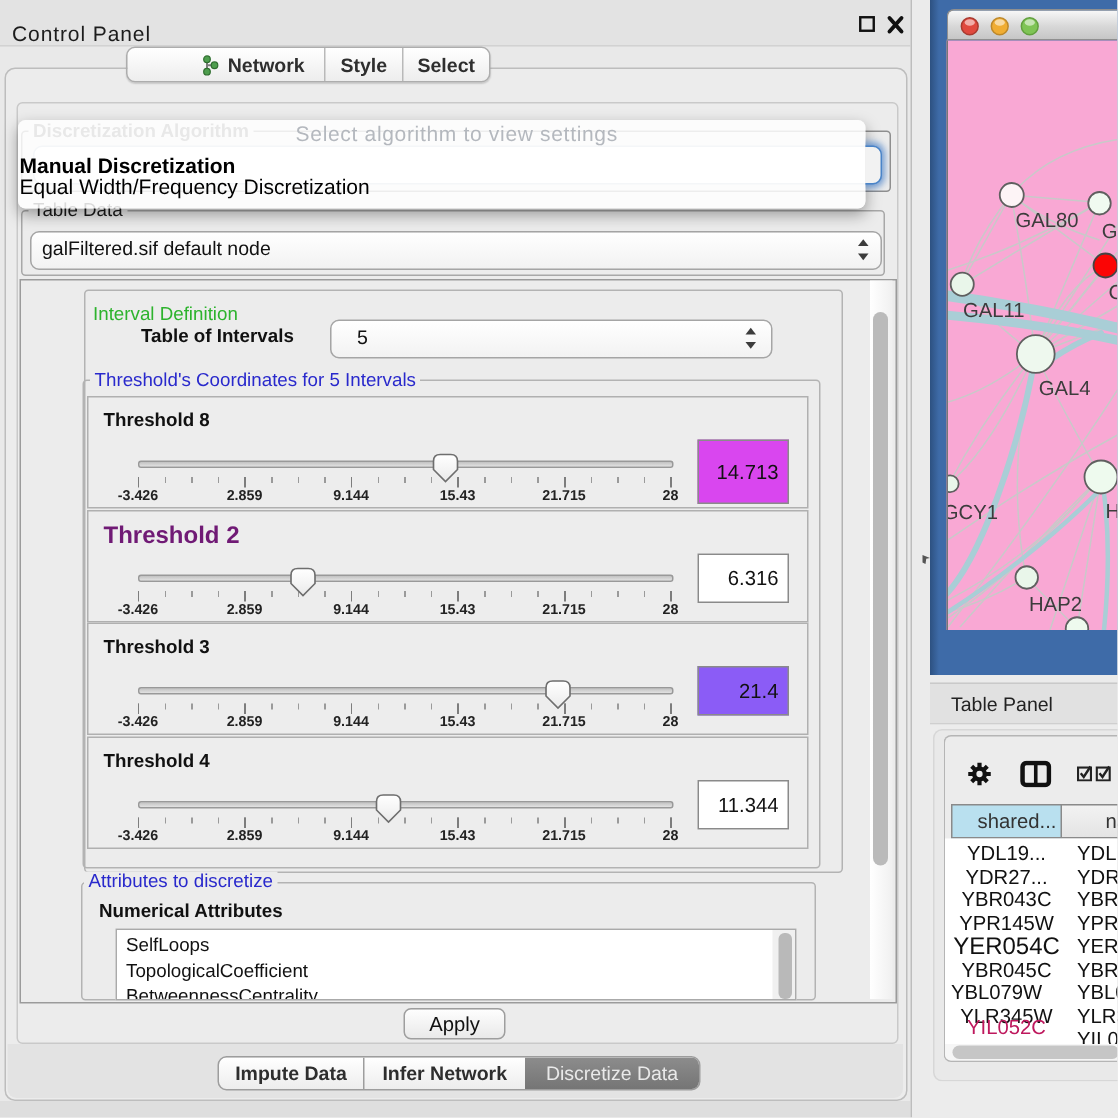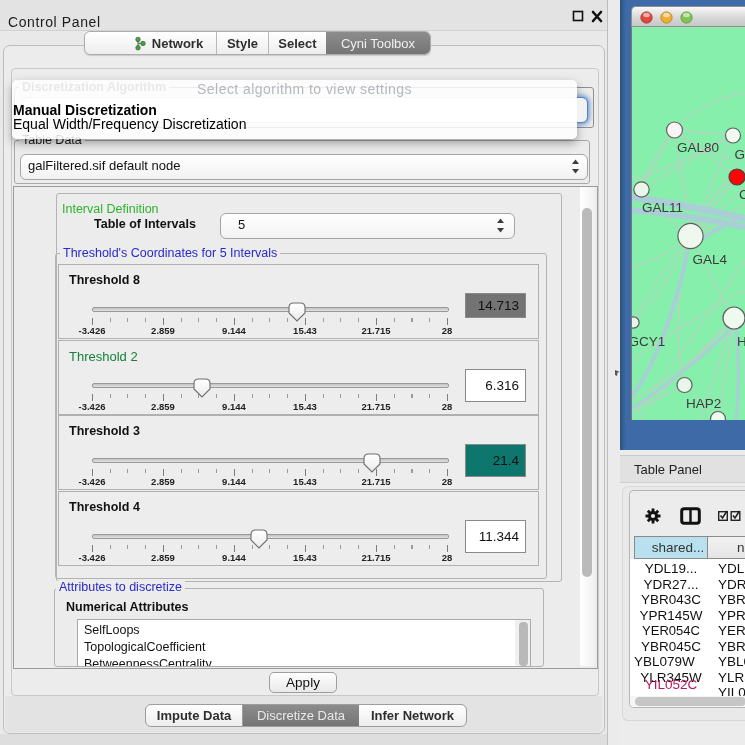--- a/index.html
+++ b/index.html
@@ -30,21 +30,20 @@
 <div class="abs" style="left:84px;top:31px;height:22px;display:flex;border:1px solid #adadad;border-radius:6px;overflow:hidden;background:linear-gradient(#ffffff,#ededed);box-shadow:0 1px 1px rgba(0,0,0,0.15);padding-left:36px;">
   <div style="width:95px;display:flex;align-items:center;justify-content:center;font-size:13px;font-weight:bold;color:#2e2e2e;border-right:1px solid #b9b9b9;">
     <svg width="14" height="15" viewBox="0 0 14 15" style="margin-right:4px;">
       <path d="M4 3.5 L4 12 M4 7.5 L9 7.5" stroke="#7a7a7a" stroke-width="1.3" fill="none"></path>
       <circle cx="4" cy="3.5" r="2.2" fill="#4e9e4e" stroke="#2f6e2f" stroke-width="0.8"></circle>
       <circle cx="9" cy="7.5" r="2.2" fill="#4e9e4e" stroke="#2f6e2f" stroke-width="0.8"></circle>
       <circle cx="4" cy="11.8" r="2.2" fill="#4e9e4e" stroke="#2f6e2f" stroke-width="0.8"></circle>
     </svg>Network</div>
   <div style="width:51px;display:flex;align-items:center;justify-content:center;font-size:13px;font-weight:bold;color:#2e2e2e;border-right:1px solid #b9b9b9;">Style</div>
   <div style="width:57px;display:flex;align-items:center;justify-content:center;font-size:13px;font-weight:bold;color:#2e2e2e;">Select</div>
-  <div style="width:104px;display:flex;align-items:center;justify-content:center;font-size:13px;color:#efefef;background:linear-gradient(#8c8c8c,#757575);">Cyni Toolbox</div>
 </div>
 
 <div class="abs" style="left:14px;top:87px;width:578px;height:39px;border:1px solid #8f8f8f;border-radius:3px;"></div>
 <div class="grouptitle" style="left:19px;top:81px;font-weight:bold;color:#6f6f6f;">Discretization Algorithm</div>
 <div class="abs" style="left:22px;top:97px;width:564px;height:24px;background:#fdfdfd;border:1px solid #b9c4d4;border-radius:6px;"></div>
 
 <div class="abs" style="left:577px;top:90px;width:16px;height:38px;overflow:hidden;z-index:45;">
   <div style="position:absolute;left:-555px;top:7px;width:564px;height:24px;background:#f2f2f2;border:1.5px solid #4a84c8;border-radius:6px;box-shadow:0 0 4px 2px rgba(90,140,205,0.8);"></div>
 </div>
 
@@ -90,24 +89,24 @@
       <svg style="position:absolute;left:229px;top:37px;" width="18" height="20" viewBox="0 0 18 20">
         <path d="M1 5.5 Q1 1 5.5 1 L12.5 1 Q17 1 17 5.5 L17 11 L9 19 L1 11 Z" fill="url(#kg1)" stroke="#6e6e6e" stroke-width="1.1"></path>
         <defs>
           <linearGradient id="kg1" x1="0" y1="0" x2="0" y2="1">
             <stop offset="0" stop-color="#ffffff"></stop>
             <stop offset="0.55" stop-color="#f4f4f4"></stop>
             <stop offset="1" stop-color="#e9e9e9"></stop>
           </linearGradient>
         </defs>
       </svg>
-      <div style="position:absolute;left:406px;top:28px;width:61px;height:25px;background:#737373;border:1px solid #8a8a8a;box-sizing:border-box;display:flex;align-items:center;justify-content:flex-end;padding-right:6px;font-size:13.5px;color:#111;">14.713</div>
+      <div style="position:absolute;left:406px;top:28px;width:61px;height:43px;background:#d946ef;border:1px solid #8a8a8a;box-sizing:border-box;display:flex;align-items:center;justify-content:flex-end;padding-right:6px;font-size:13.5px;color:#111;">14.713</div>
     </div>
     <div class="abs" style="left:58px;top:340px;width:479px;height:73px;border:1px solid #b0b0b0;background:#ededed;">
-      <div style="position:absolute;left:10px;top:8px;font-size:13px;font-weight:normal;color:#15803d;">Threshold 2</div>
+      <div style="position:absolute;left:10px;top:8px;font-size:16px;font-weight:bold;color:#701a75;">Threshold 2</div>
       <div style="position:absolute;left:33px;top:42px;width:355px;height:3px;background:linear-gradient(#c2c2c2,#e2e2e2);border:1px solid #999;border-radius:2px;"></div>
       <div style="position:absolute;left:33px;top:53px;width:356px;height:4px;background:repeating-linear-gradient(90deg,#9a9a9a 0 1px,transparent 1px 17.75px);"></div>
       <div style="position:absolute;left:33px;top:53px;width:356px;height:7px;background:repeating-linear-gradient(90deg,#7d7d7d 0 1px,transparent 1px 71px);"></div>
       <div style="position:absolute;left:33px;top:60px;transform:translateX(-50%);font-size:9.5px;font-weight:bold;color:#222;">-3.426</div>
       <div style="position:absolute;left:104px;top:60px;transform:translateX(-50%);font-size:9.5px;font-weight:bold;color:#222;">2.859</div>
       <div style="position:absolute;left:175px;top:60px;transform:translateX(-50%);font-size:9.5px;font-weight:bold;color:#222;">9.144</div>
       <div style="position:absolute;left:246px;top:60px;transform:translateX(-50%);font-size:9.5px;font-weight:bold;color:#222;">15.43</div>
       <div style="position:absolute;left:317px;top:60px;transform:translateX(-50%);font-size:9.5px;font-weight:bold;color:#222;">21.715</div>
       <div style="position:absolute;left:388px;top:60px;transform:translateX(-50%);font-size:9.5px;font-weight:bold;color:#222;">28</div>
       <svg style="position:absolute;left:134px;top:37px;" width="18" height="20" viewBox="0 0 18 20">
@@ -136,21 +135,21 @@
       <svg style="position:absolute;left:304.4px;top:37px;" width="18" height="20" viewBox="0 0 18 20">
         <path d="M1 5.5 Q1 1 5.5 1 L12.5 1 Q17 1 17 5.5 L17 11 L9 19 L1 11 Z" fill="url(#kg3)" stroke="#6e6e6e" stroke-width="1.1"></path>
         <defs>
           <linearGradient id="kg3" x1="0" y1="0" x2="0" y2="1">
             <stop offset="0" stop-color="#ffffff"></stop>
             <stop offset="0.55" stop-color="#f4f4f4"></stop>
             <stop offset="1" stop-color="#e9e9e9"></stop>
           </linearGradient>
         </defs>
       </svg>
-      <div style="position:absolute;left:406px;top:28px;width:61px;height:33px;background:#0f766e;border:1px solid #8a8a8a;box-sizing:border-box;display:flex;align-items:center;justify-content:flex-end;padding-right:6px;font-size:13.5px;color:#111;">21.4</div>
+      <div style="position:absolute;left:406px;top:28px;width:61px;height:33px;background:#8b5cf6;border:1px solid #8a8a8a;box-sizing:border-box;display:flex;align-items:center;justify-content:flex-end;padding-right:6px;font-size:13.5px;color:#111;">21.4</div>
     </div>
     <div class="abs" style="left:58px;top:491px;width:479px;height:73px;border:1px solid #b0b0b0;background:#ededed;">
       <div style="position:absolute;left:10px;top:8px;font-size:12.5px;font-weight:bold;color:#111;">Threshold 4</div>
       <div style="position:absolute;left:33px;top:42px;width:355px;height:3px;background:linear-gradient(#c2c2c2,#e2e2e2);border:1px solid #999;border-radius:2px;"></div>
       <div style="position:absolute;left:33px;top:53px;width:356px;height:4px;background:repeating-linear-gradient(90deg,#9a9a9a 0 1px,transparent 1px 17.75px);"></div>
       <div style="position:absolute;left:33px;top:53px;width:356px;height:7px;background:repeating-linear-gradient(90deg,#7d7d7d 0 1px,transparent 1px 71px);"></div>
       <div style="position:absolute;left:33px;top:60px;transform:translateX(-50%);font-size:9.5px;font-weight:bold;color:#222;">-3.426</div>
       <div style="position:absolute;left:104px;top:60px;transform:translateX(-50%);font-size:9.5px;font-weight:bold;color:#222;">2.859</div>
       <div style="position:absolute;left:175px;top:60px;transform:translateX(-50%);font-size:9.5px;font-weight:bold;color:#222;">9.144</div>
       <div style="position:absolute;left:246px;top:60px;transform:translateX(-50%);font-size:9.5px;font-weight:bold;color:#222;">15.43</div>
@@ -178,22 +177,22 @@
   <div style="position:absolute;left:6px;top:20px;font-size:12.5px;color:#111;">TopologicalCoefficient</div>
   <div style="position:absolute;left:6px;top:37px;font-size:12.5px;color:#111;">BetweennessCentrality</div>
   <div style="position:absolute;right:0;top:0;width:15px;height:46px;background:#f0f0f0;"></div>
   <div style="position:absolute;right:2px;top:2px;width:9px;height:44px;background:#b9b9b9;border-radius:4px;"></div>
 </div>
 
 <div class="abs" style="left:269px;top:672px;width:66px;height:19px;background:linear-gradient(#fefefe,#e9e9e9);border:1px solid #9e9e9e;border-radius:5px;display:flex;align-items:center;justify-content:center;font-size:13.5px;color:#111;">Apply</div>
 
 <div class="abs" style="left:145px;top:704px;height:21px;display:flex;border:1px solid #9d9d9d;border-radius:6px;overflow:hidden;background:linear-gradient(#ffffff,#ededed);">
   <div style="width:96px;display:flex;align-items:center;justify-content:center;font-size:13px;font-weight:bold;color:#2e2e2e;border-right:1px solid #9d9d9d;">Impute Data</div>
+  <div style="width:107px;display:flex;align-items:center;justify-content:center;font-size:13px;font-weight:bold;color:#2e2e2e;">Infer Network</div>
   <div style="width:116px;display:flex;align-items:center;justify-content:center;font-size:13px;color:#e9e9e9;background:linear-gradient(#8c8c8c,#757575);">Discretize Data</div>
-  <div style="width:107px;display:flex;align-items:center;justify-content:center;font-size:13px;font-weight:bold;color:#2e2e2e;">Infer Network</div>
 </div>
 
 <div class="abs" style="left:12px;top:80px;width:565px;height:59px;background:rgba(255,255,255,0.84);border-radius:5px;box-shadow:0 4px 10px rgba(0,0,0,0.35);z-index:40;"></div>
 <div class="abs" style="left:22px;top:81px;width:565px;text-align:center;font-size:14px;letter-spacing:0.45px;color:#b4b8be;z-index:41;">Select algorithm to view settings</div>
 <div class="abs" style="left:13px;top:101.5px;font-size:14px;font-weight:bold;color:#000;z-index:41;">Manual Discretization</div>
 <div class="abs" style="left:13px;top:115.5px;font-size:14px;color:#000;z-index:41;">Equal Width/Frequency Discretization</div>
 
 <div class="abs" style="left:607px;top:0;width:13px;height:745px;background:#ebebeb;border-left:1px solid #bdbdbd;"></div>
 <svg class="abs" style="left:614px;top:369px;" width="8" height="8" viewBox="0 0 8 8">
     <path d="M1 6 L1 1 L6 3 L3.5 3.5 L3 7 Z" fill="#555"></path>
@@ -204,21 +203,21 @@
 <div class="abs" style="left:631px;top:6px;width:114px;height:21px;background:linear-gradient(#f8f8f8,#d8d8d8 55%,#c6c6c6);border:1px solid #8f8f8f;border-radius:5px 0 0 0;border-right:none;box-sizing:border-box;"></div>
 <svg class="abs" style="left:640px;top:11px;" width="53" height="13" viewBox="0 0 53 13">
   <circle cx="6.5" cy="6.5" r="5.6" fill="#e0493e" stroke="#a93a2f" stroke-width="1"></circle>
   <circle cx="26.5" cy="6.5" r="5.6" fill="#f0ad33" stroke="#bd882a" stroke-width="1"></circle>
   <circle cx="46.5" cy="6.5" r="5.6" fill="#7fc455" stroke="#62a03e" stroke-width="1"></circle>
   <ellipse cx="6.5" cy="4" rx="3.4" ry="2.2" fill="rgba(255,255,255,0.55)"></ellipse>
   <ellipse cx="26.5" cy="4" rx="3.4" ry="2.2" fill="rgba(255,255,255,0.55)"></ellipse>
   <ellipse cx="46.5" cy="4" rx="3.4" ry="2.2" fill="rgba(255,255,255,0.55)"></ellipse>
 </svg>
 
-<div class="abs" style="left:631px;top:27px;width:114px;height:393px;background:#86efac;overflow:hidden;border-left:1px solid #777;box-sizing:border-box;">
+<div class="abs" style="left:631px;top:27px;width:114px;height:393px;background:#f9a8d4;overflow:hidden;border-left:1px solid #777;box-sizing:border-box;">
 <svg width="113" height="393" viewBox="632 27 113 393" style="position:absolute;left:0;top:0;">
   <g stroke="#c9c9c9" stroke-width="1" fill="none">
     <path d="M674 130 Q 700 100 745 93"></path>
     <path d="M674 130 L 641 189"></path>
     <path d="M674 130 L 733 135"></path>
     <path d="M674 130 L 737 177"></path>
     <path d="M674 130 Q 685 190 690 236"></path>
     <path d="M733 135 Q 690 160 641 190"></path>
     <path d="M733 135 Q 680 165 632 180"></path>
     <path d="M737 177 L 690 236"></path>
@@ -314,21 +313,21 @@
   <div style="position:absolute;left:0;top:68px;width:116px;height:137px;background:#fff;"></div>
   <div id="tablerows">
       <div style="position:absolute;left:4px;top:70px;width:74px;text-align:center;font-size:13.5px;color:#111;">YDL19...</div>
       <div style="position:absolute;left:88px;top:70px;font-size:13.5px;color:#111;">YDL1</div>
       <div style="position:absolute;left:4px;top:85.55px;width:74px;text-align:center;font-size:13.5px;color:#111;">YDR27...</div>
       <div style="position:absolute;left:88px;top:85.55px;font-size:13.5px;color:#111;">YDR2</div>
       <div style="position:absolute;left:4px;top:101.1px;width:74px;text-align:center;font-size:13.5px;color:#111;">YBR043C</div>
       <div style="position:absolute;left:88px;top:101.1px;font-size:13.5px;color:#111;">YBR0</div>
       <div style="position:absolute;left:4px;top:116.65px;width:74px;text-align:center;font-size:13.5px;color:#111;">YPR145W</div>
       <div style="position:absolute;left:88px;top:116.65px;font-size:13.5px;color:#111;">YPR1</div>
-      <div style="position:absolute;left:4px;top:132.2px;width:74px;text-align:center;font-size:13px;color:#111;">YER054C</div>
+      <div style="position:absolute;left:4px;top:132.2px;width:74px;text-align:center;font-size:16px;color:#111;">YER054C</div>
       <div style="position:absolute;left:88px;top:132.2px;font-size:13.5px;color:#111;">YER0</div>
       <div style="position:absolute;left:4px;top:147.75px;width:74px;text-align:center;font-size:13.5px;color:#111;">YBR045C</div>
       <div style="position:absolute;left:88px;top:147.75px;font-size:13.5px;color:#111;">YBR0</div>
       <div style="position:absolute;left:4px;top:163.3px;width:74px;font-size:13.5px;color:#111;">YBL079W</div>
       <div style="position:absolute;left:88px;top:163.3px;font-size:13.5px;color:#111;">YBL0</div>
       <div style="position:absolute;left:4px;top:178.85000000000002px;width:74px;text-align:center;font-size:13.5px;color:#111;">YLR345W</div>
       <div style="position:absolute;left:88px;top:178.85000000000002px;font-size:13.5px;color:#111;">YLR3</div>
       <div style="position:absolute;left:4px;top:186px;width:74px;text-align:center;font-size:13.5px;color:#be185d;">YIL052C</div>
       <div style="position:absolute;left:88px;top:194.4px;font-size:13.5px;color:#111;">YIL0</div>
     </div>

